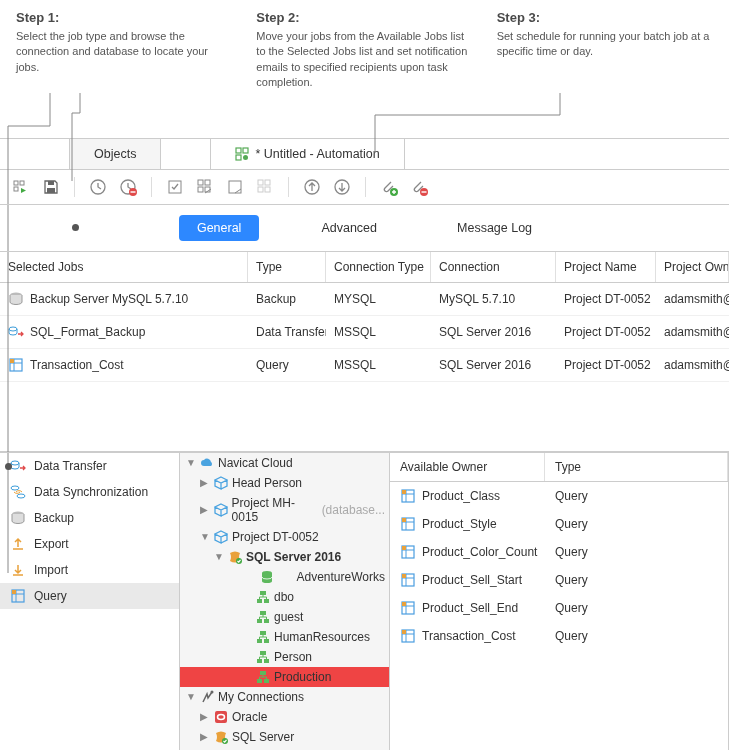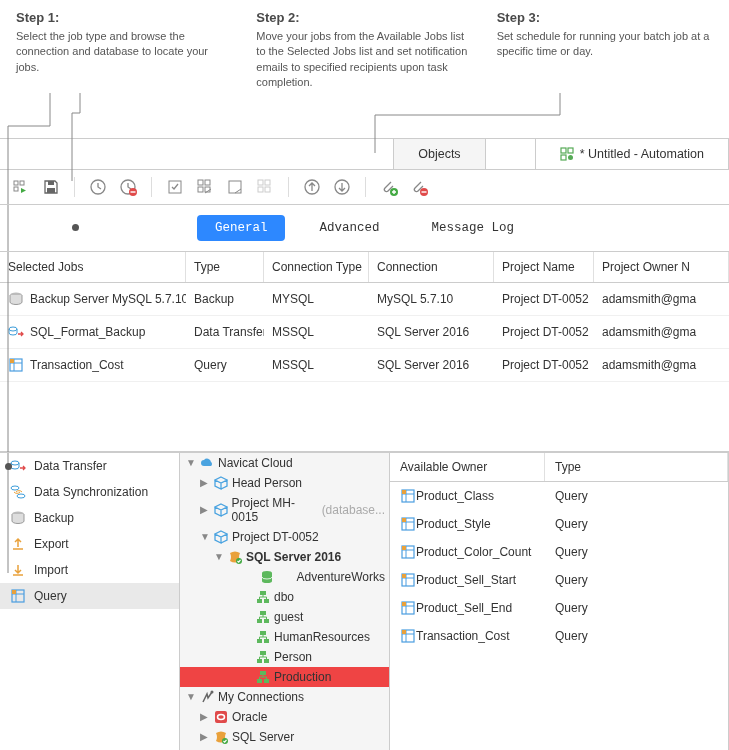--- a/index.html
+++ b/index.html
@@ -3,54 +3,54 @@
 <meta charset="utf-8">
 <style>
 * { box-sizing: border-box; margin: 0; padding: 0; }
 body { font-family: -apple-system, "Helvetica Neue", Arial, sans-serif; font-size: 12px; color: #333; background: #fff; width: 729px; }
 .steps { display: flex; padding: 10px 16px 8px; gap: 24px; }
 .step { flex: 1; }
 .step-title { font-weight: 600; color: #4a4a4a; font-size: 13px; margin-bottom: 4px; }
 .step-desc { color: #555; font-size: 11px; line-height: 1.4; }
 .leader-wrap { position: relative; height: 40px; border-bottom: 1px solid #ccc; }
 .leader-wrap svg { position: absolute; top: -6px; left: 0; }
-.tabbar { display: flex; border-bottom: 1px solid #ccc; justify-content: flex-end; }
+.tabbar { display: flex; border-bottom: 1px solid #ccc; }
 .tab { padding: 8px 24px; border-right: 1px solid #ccc; background: #f5f5f5; font-size: 12.5px; display: flex; align-items: center; gap: 6px; }
 .tab.active { background: #fff; }
 .tab .ico { width: 14px; height: 14px; }
 .toolbar { display: flex; align-items: center; padding: 6px 10px; gap: 8px; border-bottom: 1px solid #ccc; position: relative; }
 .toolbar .sep { width: 1px; height: 20px; background: #ddd; margin: 0 4px; }
 .tbtn { width: 22px; height: 22px; display: flex; align-items: center; justify-content: center; border-radius: 3px; cursor: pointer; }
-.radios { display: flex; justify-content: center; gap: 16px; padding: 10px 0; border-bottom: 1px solid #ccc; position: relative; font-family: Liberation Mono, monospace; }
+.radios { display: flex; justify-content: center; gap: 44px; padding: 10px 0; border-bottom: 1px solid #ccc; position: relative; }
 .rlabel { padding: 6px 18px; border-radius: 4px; cursor: pointer; font-size: 12.5px; }
 .rlabel.active { background: #2d88ff; color: #fff; }
 .grid-head { display: flex; border-bottom: 1px solid #ccc; background: #fff; font-size: 12px; }
 .gh-cell { padding: 8px 8px; border-right: 1px solid #e0e0e0; white-space: nowrap; overflow: hidden; }
 .grid-row { display: flex; border-bottom: 1px solid #f0f0f0; padding: 4px 0; }
 .gr-cell { padding: 4px 8px; display: flex; align-items: center; gap: 6px; white-space: nowrap; overflow: hidden; font-size: 12px; }
-.c1 { width: 186px; } .c2 { width: 78px; } .c3 { width: 105px; } .c4 { width: 125px; } .c5 { width: 100px; } .c6 { flex: 1; }
+.c1 { width: 248px; } .c2 { width: 78px; } .c3 { width: 105px; } .c4 { width: 125px; } .c5 { width: 100px; } .c6 { flex: 1; }
 .middle-area { height: 70px; border-bottom: 1px solid #ccc; }
 .lower { display: flex; border-top: 1px solid #ccc; }
 .pane { border-right: 1px solid #ccc; }
 .pane1 { width: 180px; }
 .pane2 { width: 210px; background: #f5f5f5; }
 .pane3 { flex: 1; }
 .side-item { display: flex; align-items: center; gap: 8px; padding: 5px 10px; cursor: pointer; font-size: 12px; }
 .side-item.sel { background: #e9e9e9; }
 .tree { font-size: 12px; }
 .tnode { display: flex; align-items: center; gap: 4px; padding: 3px 4px; cursor: pointer; }
 .tnode.sel { background: #ef4444; }
 .tarrow { width: 10px; display: inline-block; color: #888; font-size: 10px; }
 .tnode .ico { width: 14px; height: 14px; flex-shrink: 0; }
 .gray { color: #aaa; }
 .av-head { display: flex; border-bottom: 1px solid #ccc; }
 .av-head .ah { padding: 7px 10px; border-right: 1px solid #e0e0e0; font-size: 12px; }
 .ah1 { width: 155px; } .ah2 { flex: 1; }
 .av-row { display: flex; padding: 3px 0; }
-.av-row .ac { padding: 3px 10px; display: flex; align-items: center; font-size: 12px; }
+.av-row .ac { padding: 3px 10px; display: flex; align-items: center; gap: 6px; font-size: 12px; }
 .ico { display: inline-flex; align-items: center; justify-content: center; }
 .dot { position: absolute; width: 7px; height: 7px; background: #555; border-radius: 50%; }
 </style>
 </head>
 <body>
 
 <div class="steps">
   <div class="step">
     <div class="step-title">Step 1:</div>
     <div class="step-desc">Select the job type and browse the connection and database to locate your jobs.</div>

